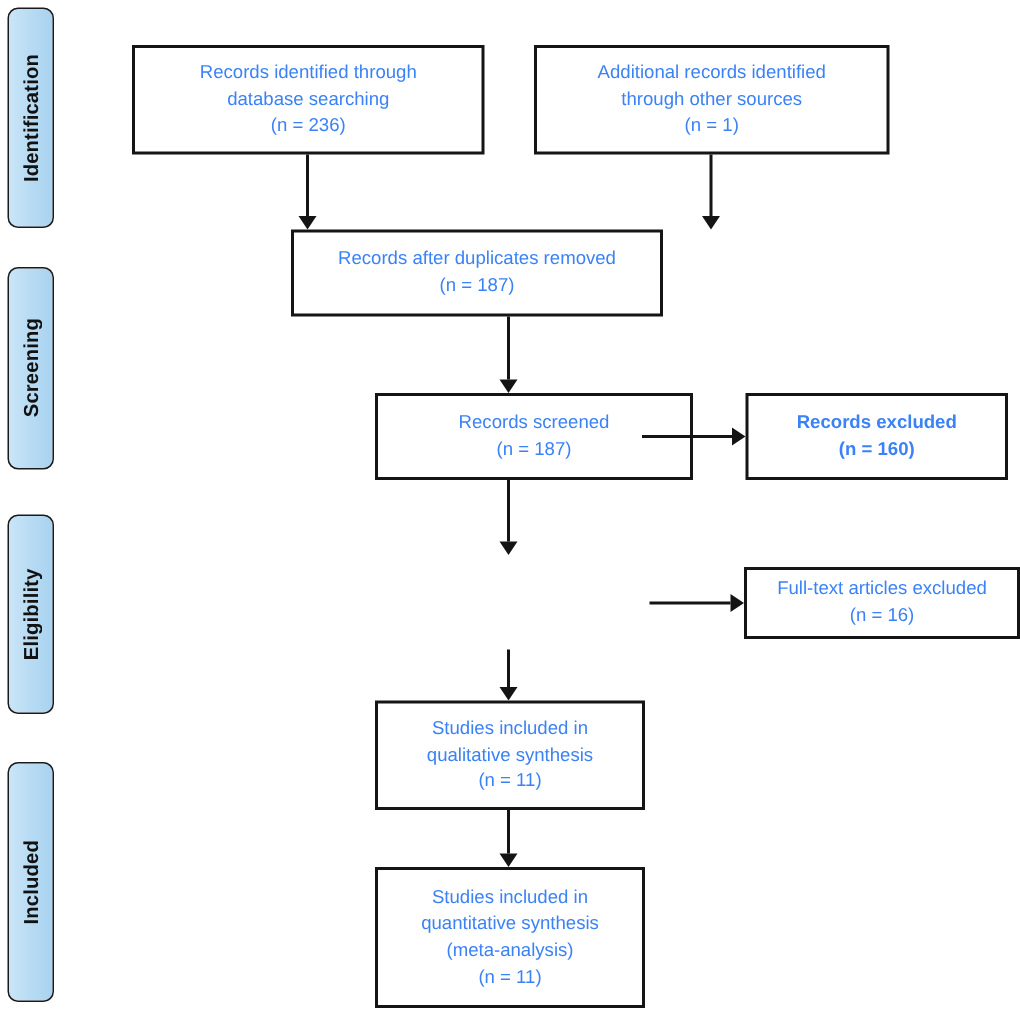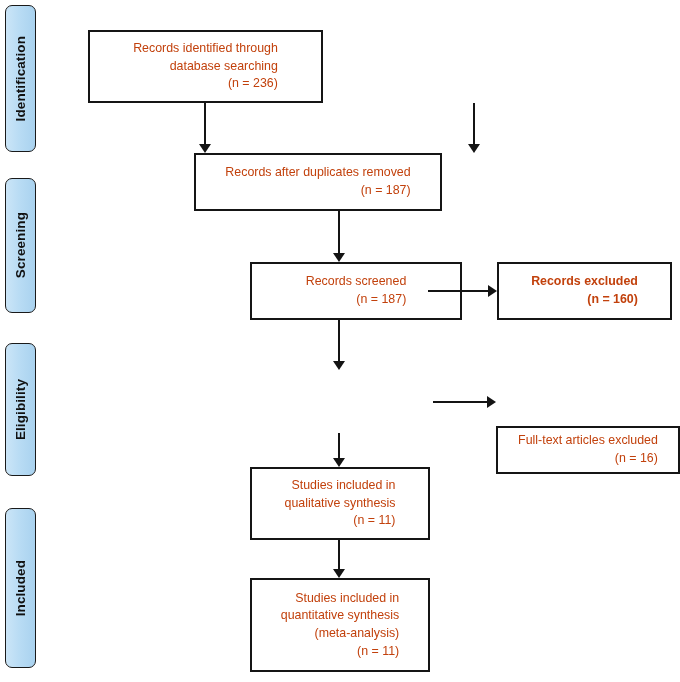--- a/index.html
+++ b/index.html
@@ -49,24 +49,23 @@
     background: #ffffff;
     border: 2.2px solid #151515;
     display: flex;
     align-items: center;
     justify-content: center;
     text-align: center;
   }
   .node-text {
     font-size: 12.4px;
     line-height: 1.42;
-    color: #c2410c;
+    color: #3b82f6;
     padding: 0 4px;
     white-space: pre-line;
-    text-align: right;
   }
   
   .vline {
     position: absolute;
     width: 2.4px;
     background: #141414;
   }
   .hline {
     position: absolute;
     height: 2.4px;
@@ -109,20 +108,25 @@
   <div class="phase" style="top:508px; height:160px;">
     <span class="phase-label">Included</span>
   </div>
 
   <div class="node" style="left:88px; top:30px; width:235px; height:73px;">
     <span class="node-text">Records identified through
 database searching
 (n = 236)</span>
   </div>
 
+  <div class="node" style="left:356px; top:30px; width:237px; height:73px;">
+    <span class="node-text">Additional records identified
+through other sources
+(n = 1)</span>
+  </div>
 
   <div class="vline" style="left:204px; top:103px; height:41px;"></div>
   <div class="arrow-down" style="left:198.7px; top:144px;"></div>
 
   <div class="vline" style="left:473px; top:103px; height:41px;"></div>
   <div class="arrow-down" style="left:467.7px; top:144px;"></div>
 
   <div class="node" style="left:194px; top:153px; width:248px; height:58px;">
     <span class="node-text">Records after duplicates removed
 (n = 187)</span>
@@ -141,21 +145,21 @@
 (n = 160)</span>
   </div>
 
   <div class="hline" style="left:428px; top:289.8px; width:60px;"></div>
   <div class="arrow-right" style="left:488px; top:284.5px;"></div>
 
   <div class="vline" style="left:338px; top:320px; height:41px;"></div>
   <div class="arrow-down" style="left:332.7px; top:361px;"></div>
 
 
-  <div class="node" style="left:496px; top:378px; width:184px; height:48px;margin-top:48px;">
+  <div class="node" style="left:496px; top:378px; width:184px; height:48px;">
     <span class="node-text">Full-text articles excluded
 (n = 16)</span>
   </div>
 
   <div class="hline" style="left:433px; top:400.8px; width:54px;"></div>
   <div class="arrow-right" style="left:487px; top:395.5px;"></div>
 
   <div class="vline" style="left:338px; top:433px; height:25px;"></div>
   <div class="arrow-down" style="left:332.7px; top:458px;"></div>
 

